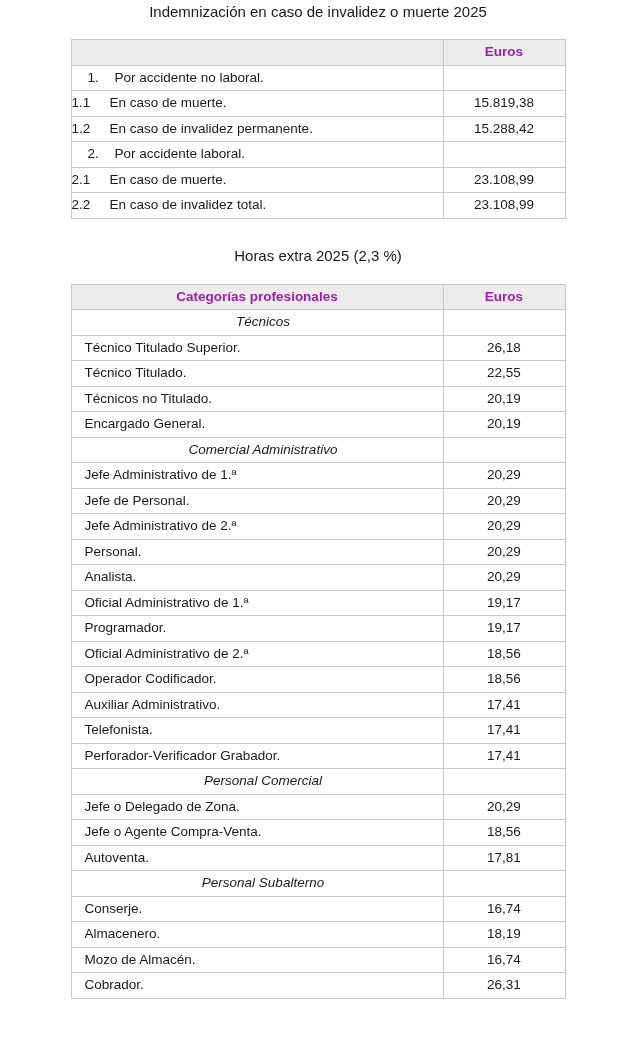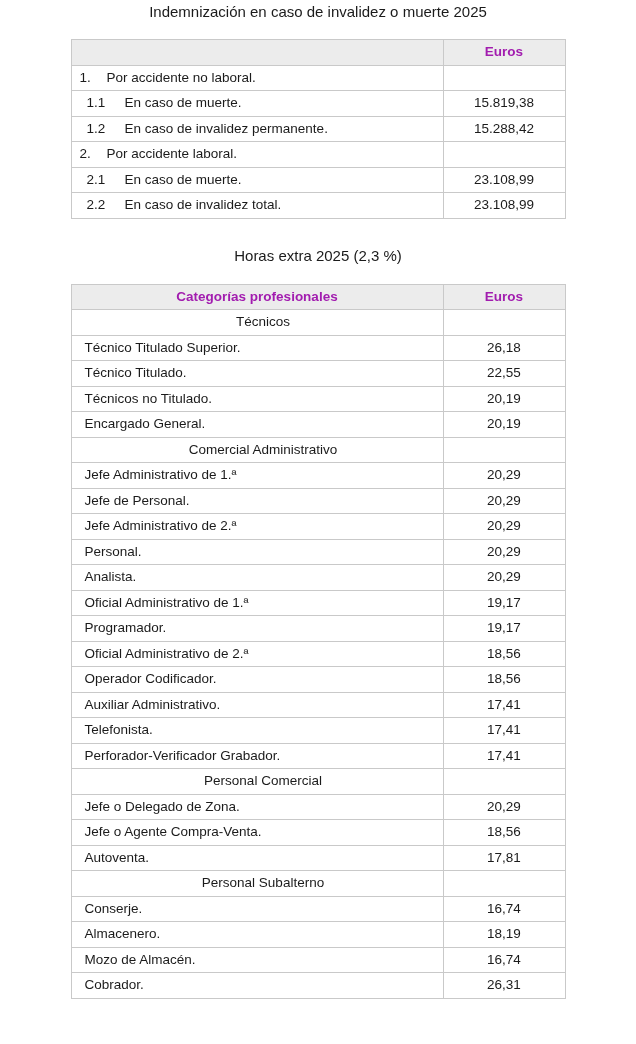--- a/index.html
+++ b/index.html
@@ -29,23 +29,23 @@
     font-size: 13.5px; line-height: 16px;
     height: 25.5px; padding: 0;
     vertical-align: middle;
   }
   th {
     background: #ececec; font-weight: 700; text-align: center;
     color: #a21caf;
   }
   td.cat { text-align: left; }
   td.cat.item   { padding-left: 13px; }
-  td.cat.level1 { padding-left: 8px; margin-left: 41px; }
-  td.cat.level2 { padding-left: 15px; }
-  td.cat.section { text-align: center; padding-left: 12px; }
+  td.cat.level1 { padding-left: 16px; margin-left: 41px; }
+  td.cat.level2 { }
+  td.cat.section { font-style: italic; text-align: center; padding-left: 12px; }
   td.eur { text-align: center; }
   .num { display: inline-block; }
   .level1 .num { width: 27px; }
   .level2 .num { width: 38px; }
 </style>
 </head>
 <body>
 
 <div class="page">
 

